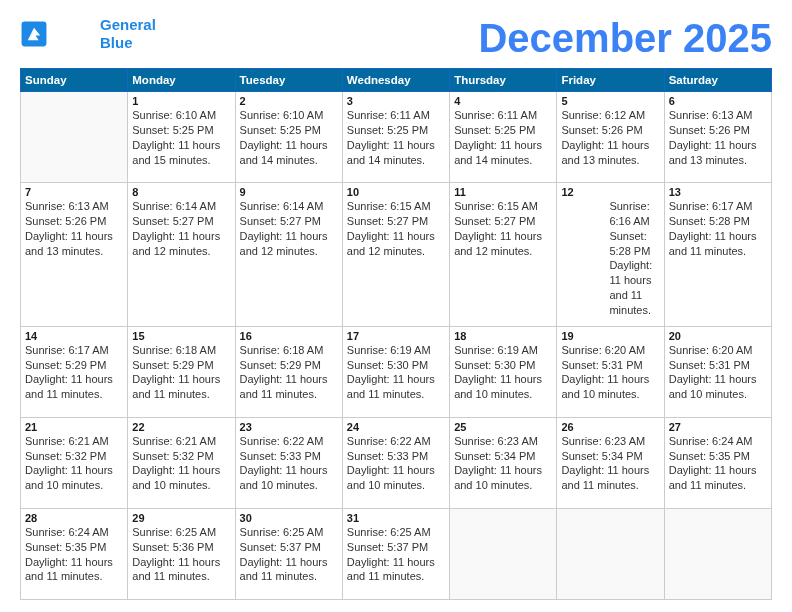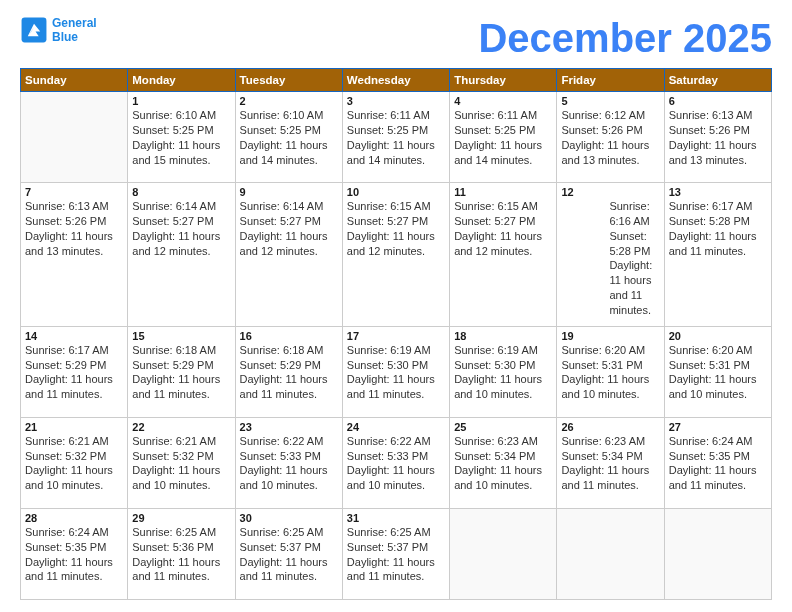--- a/index.html
+++ b/index.html
@@ -22,24 +22,25 @@
       justify-content: space-between;
       align-items: flex-start;
       margin-bottom: 8px;
     }
     .logo {
       display: flex;
       align-items: center;
       gap: 4px;
     }
     .logo-text {
-      font-size: 12px;
+      font-size: 15px;
       font-weight: bold;
       color: #1a1a1a;
       line-height: 1.2;
+      margin-left: 48px;
     }
     .logo-text span {
       color: #1e88e5;
     }
     .logo-icon {
       width: 28px;
       height: 28px;
     }
     .title-block {
       text-align: right;
@@ -56,21 +57,21 @@
       margin-top: 2px;
     }
     .calendar {
       flex: 1;
       border: 1px solid #ccc;
       border-collapse: collapse;
       width: 100%;
       table-layout: fixed;
     }
     .calendar th {
-      background-color: #a16207;
+      background-color: #0369a1;
       color: #fff;
       font-size: 11.5px;
       font-weight: bold;
       padding: 5px 4px;
       border: 1px solid #1565c0;
       text-align: left;
     }
     .calendar td {
       border: 1px solid #ccc;
       vertical-align: top;

